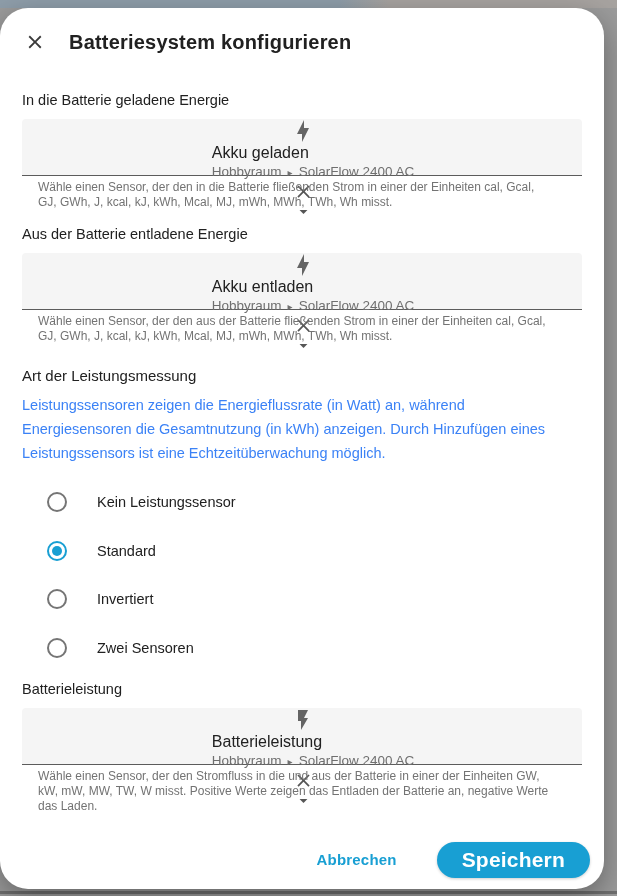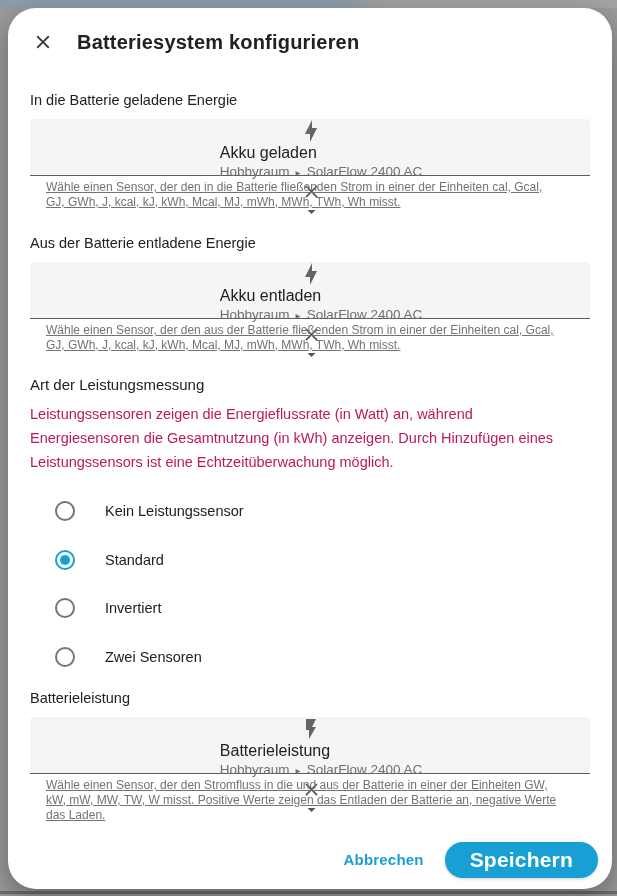--- a/index.html
+++ b/index.html
@@ -13,36 +13,36 @@
   
   .backdrop-top {
     position: absolute; left: 0; top: 0; width: 617px; height: 8px;
     background: linear-gradient(to right, #8e9da9 0%, #8e9da9 55%, #a7a3a0 63%, #a7a3a0 100%);
   }
   .backdrop-bottom-line {
     position: absolute; left: 0; top: 891px; width: 617px; height: 3px;
     background: #6f6f6f;
   }
   .dialog {
-    position: absolute; left: 8px; top: 8px;
+    position: absolute; left: 0; top: 8px;
     width: 604px; height: 881px;
     background: #ffffff;
     border-radius: 28px;
     box-shadow: 0 10px 30px rgba(0,0,0,.35);
     padding: 20px 22px 0 22px;
     display: flex; flex-direction: column;
   }
   .dlg-header { display: flex; align-items: center; height: 28px; margin-bottom: 2px; }
   .close-btn {
     width: 26px; height: 26px; border: none; background: transparent;
     display: flex; align-items: center; justify-content: center; cursor: pointer; padding: 0;
   }
   .dlg-title { font-size: 20px; font-weight: 700; color: #212121; margin-left: 21px; letter-spacing: .2px; }
 
-  .field-label { font-size: 14.5px; color: #212121; margin-top: 25px; margin-bottom: 11px; }
+  .field-label { font-size: 14.5px; color: #212121; margin-top: 16px; margin-bottom: 11px; }
   .field-label.tight { margin-top: 34px; }
 
   .picker {
     height: 57px; background: #f5f5f5;
     border-bottom: 1px solid #5c5c5c;
     border-radius: 4px 4px 0 0;
     display: flex; align-items: center;
     padding: 0 14px 0 16px;
     cursor: pointer;
     flex-direction: column;
@@ -52,45 +52,44 @@
   .picker .name { font-size: 16px; color: #212121; line-height: 19px; }
   .picker .crumb { font-size: 13.5px; color: #6f6f6f; line-height: 17px; margin-top: 1px; }
   .picker .crumb .sep { font-size: 10px; color: #6f6f6f; margin: 0 6px; }
   .icon-btn {
     width: 30px; height: 30px; border: none; background: transparent; padding: 0;
     display: flex; align-items: center; justify-content: center; cursor: pointer;
   }
   .helper {
     font-size: 12px; color: #737373; line-height: 15px;
     padding: 4px 26px 0 16px;
-    text-decoration: underline;
   }
 
   .section-title { font-size: 15px; color: #212121; margin-top: 23px; }
   .section-desc {
-    font-size: 14.5px; color: #be185d; line-height: 24px;
+    font-size: 14.5px; color: #3b82f6; line-height: 24px;
     margin-top: 9px; max-width: 545px;
   }
 
   .radio-group { margin-top: 13px; }
   .radio-row { display: flex; align-items: center; height: 48.5px; cursor: pointer; padding-left: 25px; }
   .radio-circle {
     width: 20px; height: 20px; border-radius: 50%;
     border: 2px solid #757575; position: relative; flex: 0 0 20px;
   }
   .radio-row.checked .radio-circle { border-color: var(--accent); }
   .radio-row.checked .radio-circle::after {
     content: ""; position: absolute; left: 3px; top: 3px;
     width: 10px; height: 10px; border-radius: 50%; background: var(--accent);
   }
   .radio-label { font-size: 14.5px; color: #212121; margin-left: 30px; }
 
   .dlg-footer {
     position: absolute; right: 14px; bottom: 11px;
-    display: flex; align-items: center; gap: 3px;
+    display: flex; align-items: center; gap: 22px;
   }
   .btn-text {
     border: none; background: transparent; color: var(--accent);
     font-family: "Liberation Sans", sans-serif;
     font-size: 15px; font-weight: 700; padding: 10px 18px; cursor: pointer; letter-spacing: .2px;
   }
   .btn-filled {
     border: none; background: var(--accent); color: #ffffff;
     font-family: "Liberation Sans", sans-serif;
     font-size: 21px; font-weight: 700; letter-spacing: .2px;

